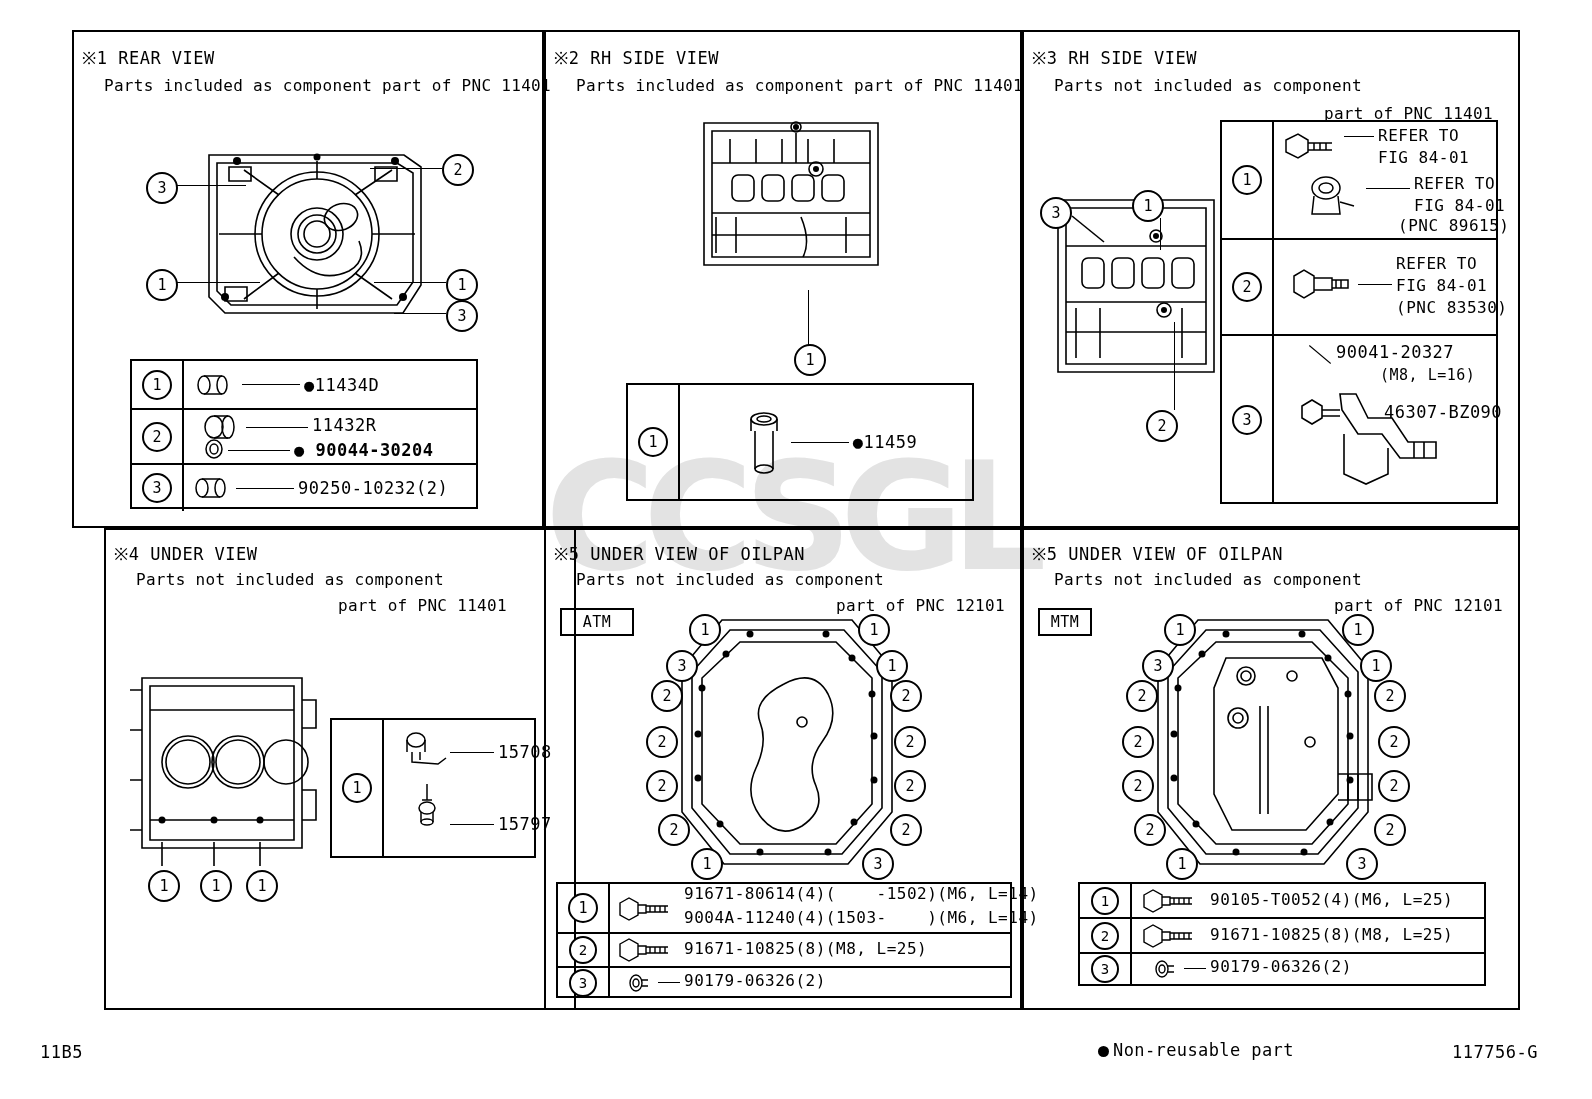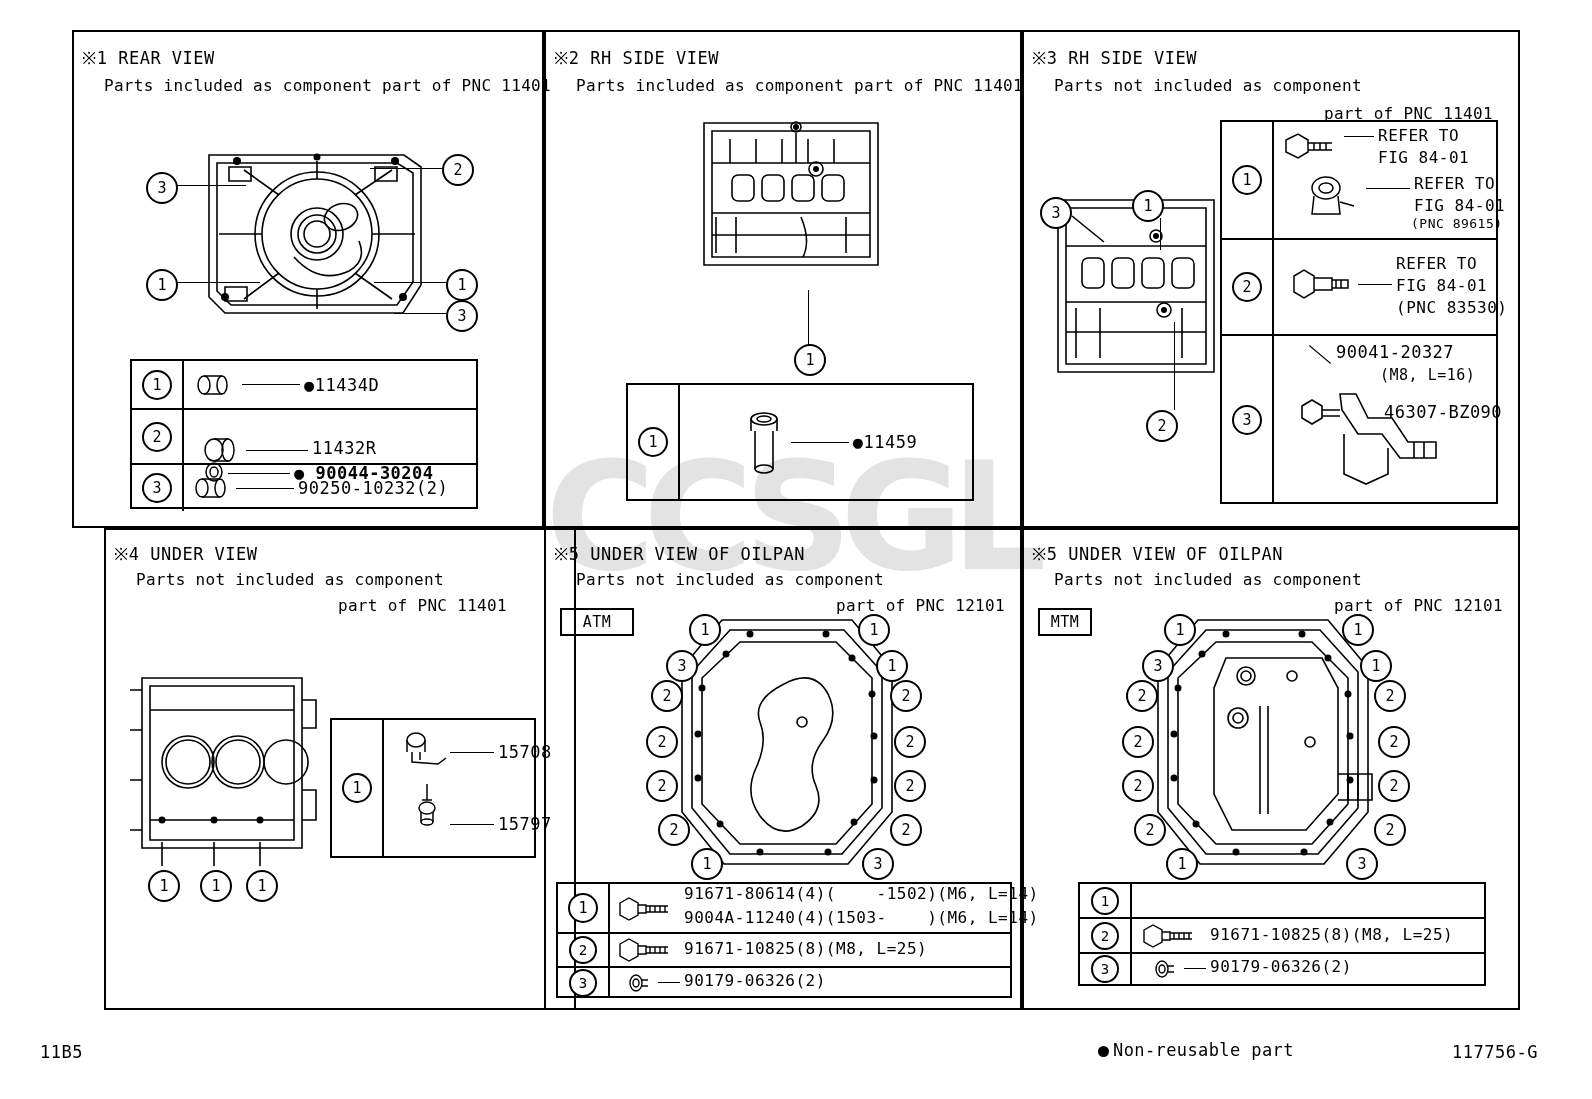--- a/index.html
+++ b/index.html
@@ -89,21 +89,21 @@
               </g>
             </svg>
           <span style="display:inline-block;width:58px;border-top:1.5px solid #000;margin:0 4px;"></span>
           <span class="pn">●11434D</span>
         </div>
       </div>
       <div class="row" style="height:55px;">
         <div class="numcell">
             <span class="circ">2</span>
           </div>
-        <div class="cellbody" style="display:block;padding-top:10px;margin-top:23px;">
+        <div class="cellbody" style="display:block;padding-top:10px;">
           <svg style="position:absolute;left:8px;top:3px;" width="56" height="50" viewBox="0 0 56 50">
               <g fill="none" stroke="#000" stroke-width="1.5">
                 <ellipse cx="22" cy="14" rx="9" ry="11"></ellipse>
                 <path d="M22 3 L36 3 M22 25 L36 25"></path>
                 <ellipse cx="36" cy="14" rx="6" ry="11"></ellipse>
                 <ellipse cx="22" cy="36" rx="8" ry="9"></ellipse>
                 <ellipse cx="22" cy="36" rx="4" ry="5"></ellipse>
               </g>
             </svg>
           <span class="pn" style="position:absolute;left:128px;top:5px;">11432R</span>
@@ -229,21 +229,21 @@
                 <ellipse cx="28" cy="16" rx="14" ry="11"></ellipse>
                 <ellipse cx="28" cy="16" rx="7" ry="5"></ellipse>
                 <path d="M16 24 L14 42 L42 42 L40 24"></path>
                 <path d="M42 30 L56 34"></path>
               </g>
             </svg>
           <span class="pn" style="position:absolute;left:104px;top:4px;font-size:16px;">REFER TO</span>
           <span class="pn" style="position:absolute;left:104px;top:26px;font-size:16px;">FIG 84-01</span>
           <span class="pn" style="position:absolute;left:140px;top:52px;font-size:16px;">REFER TO</span>
           <span class="pn" style="position:absolute;left:140px;top:74px;font-size:16px;">FIG 84-01</span>
-          <span class="pn" style="position:absolute;left:137px;top:94px;font-size:13px;">(PNC 89615)</span>
+          <span class="pn" style="position:absolute;left:124px;top:94px;font-size:16px;">(PNC 89615)</span>
           <span class="lead" style="left:70px;top:14px;width:30px;"></span>
           <span class="lead" style="left:92px;top:66px;width:44px;"></span>
         </div>
       </div>
       <div class="row" style="height:96px;">
         <div class="numcell">
             <span class="circ">2</span>
           </div>
         <div class="cellbody" style="display:block;position:relative;">
           <svg style="position:absolute;left:14px;top:22px;" width="70" height="44" viewBox="0 0 70 44">
@@ -499,34 +499,45 @@
     <div class="cbadge" style="left:110px;top:284px;">2</div>
     <div class="cbadge" style="left:350px;top:284px;">2</div>
     <div class="cbadge" style="left:142px;top:318px;">1</div>
     <div class="cbadge" style="left:322px;top:318px;">3</div>
 
     <div class="tbl" style="left:54px;top:352px;width:408px;height:104px;">
       <div class="row" style="height:35px;">
         <div class="numcell">
             <span class="circ sm">1</span>
           </div>
-      </div>
-      <div class="row" style="height:35px;">
-        <div class="numcell">
-            <span class="circ sm">2</span>
-          </div>
         <div class="cellbody" style="position:relative;">
           <svg style="position:absolute;left:8px;top:4px;" width="56" height="26" viewBox="0 0 56 26">
               <g fill="none" stroke="#000" stroke-width="1.4">
                 <path d="M4 7 L13 2 L22 7 L22 19 L13 24 L4 19 Z"></path>
                 <path d="M22 9 L30 9 L30 17 L22 17"></path>
                 <path d="M30 10 L52 10 M30 16 L52 16"></path>
                 <path d="M34 10 L34 16 M39 10 L39 16 M44 10 L44 16 M49 10 L49 16"></path>
               </g>
             </svg>
+          <span class="pn" style="position:absolute;left:78px;top:6px;font-size:16px;">90105-T0052(4)(M6, L=25)</span>
+        </div>
+      </div>
+      <div class="row" style="height:35px;">
+        <div class="numcell">
+            <span class="circ sm">2</span>
+          </div>
+        <div class="cellbody" style="position:relative;">
+          <svg style="position:absolute;left:8px;top:4px;" width="56" height="26" viewBox="0 0 56 26">
+              <g fill="none" stroke="#000" stroke-width="1.4">
+                <path d="M4 7 L13 2 L22 7 L22 19 L13 24 L4 19 Z"></path>
+                <path d="M22 9 L30 9 L30 17 L22 17"></path>
+                <path d="M30 10 L52 10 M30 16 L52 16"></path>
+                <path d="M34 10 L34 16 M39 10 L39 16 M44 10 L44 16 M49 10 L49 16"></path>
+              </g>
+            </svg>
           <span class="pn" style="position:absolute;left:78px;top:6px;font-size:16px;">91671-10825(8)(M8, L=25)</span>
         </div>
       </div>
       <div class="row" style="height:30px;">
         <div class="numcell">
             <span class="circ sm">3</span>
           </div>
         <div class="cellbody" style="position:relative;">
           <svg style="position:absolute;left:18px;top:4px;" width="30" height="22" viewBox="0 0 30 22">
               <g fill="none" stroke="#000" stroke-width="1.4">

